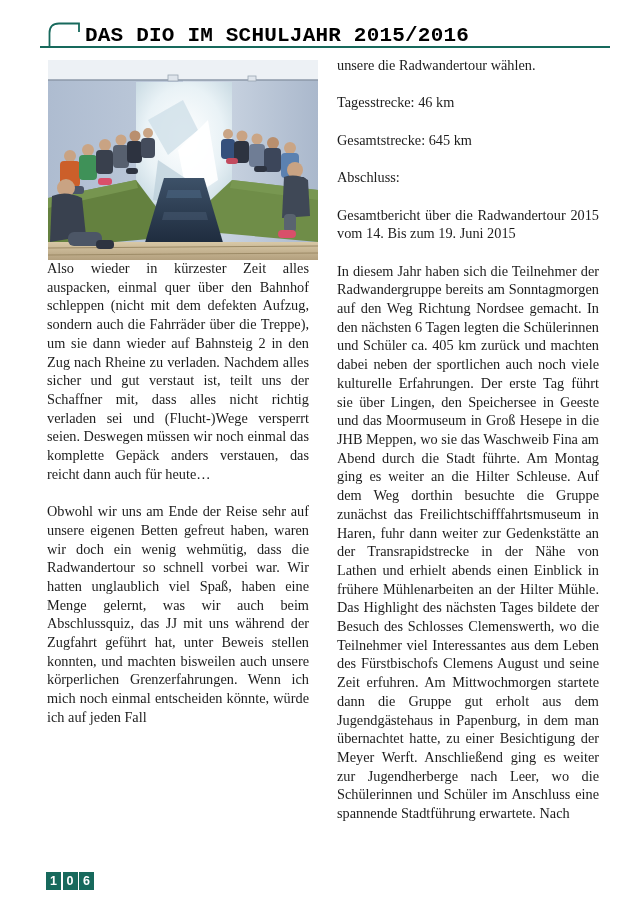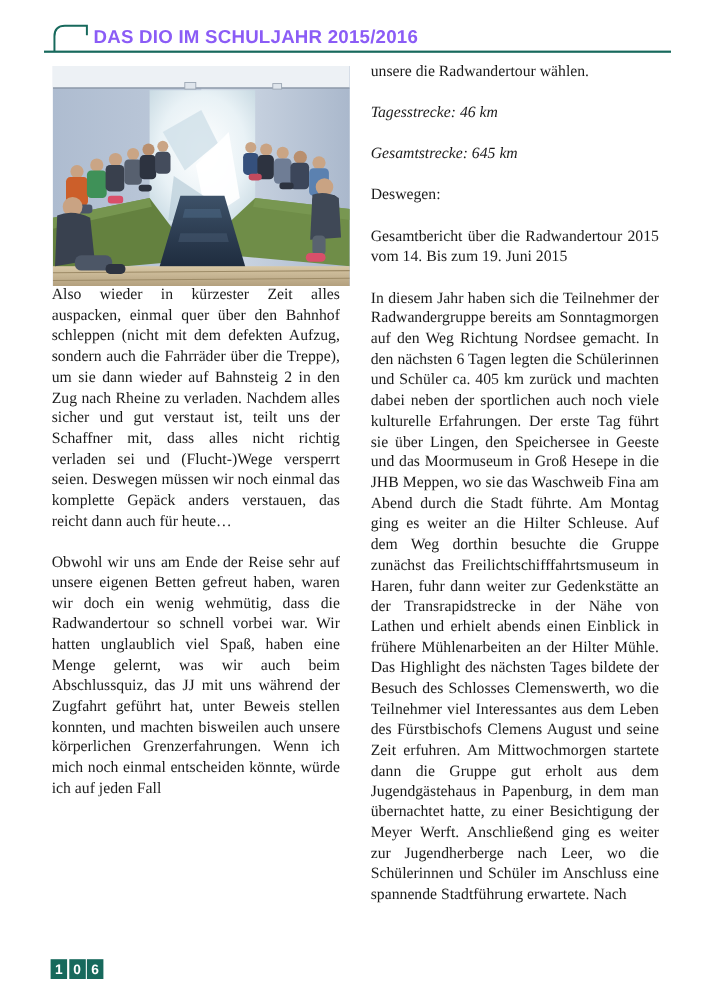--- a/index.html
+++ b/index.html
@@ -14,40 +14,40 @@
   
   .header-rule{
     position:absolute;left:40px;top:46px;width:570px;height:0;
     border-top:2px solid #17695c;
   }
   .header-bracket{
     position:absolute;left:48px;top:21px;width:40px;height:27px;
   }
   .page-title{
     position:absolute;left:85px;top:24px;
-    font-family:Liberation Sans, sans-serif;
-    font-weight:bold;font-size:17px;letter-spacing:.2px;
-    color:#8b5cf6;white-space:nowrap;
+    font-family:Liberation Mono, monospace;
+    font-weight:bold;font-size:21px;letter-spacing:.2px;
+    color:#000000;white-space:nowrap;
   }
   
   .photo{
     position:absolute;left:48px;top:60px;width:270px;height:200px;
     overflow:hidden;background:#c5cedb;
   }
   
   .col{
     position:absolute;width:262px;
     font-size:14.3px;line-height:18.7px;
     text-align:justify;
   }
   .col-left{left:47px;top:259px;height:630px;overflow:hidden;}
   .col-right{left:337px;top:56px;height:834px;overflow:hidden;}
   .col p{margin:0 0 18.7px 0;}
   .col p:last-child{margin-bottom:0;}
-  .stat-line{font-style:italic;}
+  .stat-line{}
   
   .page-number{
     position:absolute;left:46px;top:872px;
     display:flex;gap:1.5px;
   }
   .digit-box{
     width:15px;height:18px;background:#17695c;color:#ffffff;
     font-family:"Liberation Sans", sans-serif;font-weight:bold;font-size:12.5px;
     display:flex;align-items:center;justify-content:center;
   }
@@ -165,21 +165,21 @@
 
   <div class="col col-left">
     <p>Also wieder in kürzester Zeit alles auspacken, einmal quer über den Bahnhof schleppen (nicht mit dem defekten Aufzug, sondern auch die Fahrräder über die Treppe), um sie dann wieder auf Bahnsteig 2 in den Zug nach Rheine zu verladen. Nachdem alles sicher und gut verstaut ist, teilt uns der Schaffner mit, dass alles nicht richtig verladen sei und (Flucht-)Wege versperrt seien. Deswegen müssen wir noch einmal das komplette Gepäck anders verstauen, das reicht dann auch für heute…</p>
     <p>Obwohl wir uns am Ende der Reise sehr auf unsere eigenen Betten gefreut haben, waren wir doch ein wenig wehmütig, dass die Radwandertour so schnell vorbei war. Wir hatten unglaublich viel Spaß, haben eine Menge gelernt, was wir auch beim Abschlussquiz, das JJ mit uns während der Zugfahrt geführt hat, unter Beweis stellen konnten, und machten bisweilen auch unsere körperlichen Grenzerfahrungen. Wenn ich mich noch einmal entscheiden könnte, würde ich auf jeden Fall</p>
   </div>
 
   <div class="col col-right">
     <p>unsere die Radwandertour wählen.</p>
     <p class="stat-line">Tagesstrecke: 46 km</p>
     <p class="stat-line">Gesamtstrecke: 645 km</p>
-    <p>Deswegen:</p>
+    <p>Abschluss:</p>
     <p>Gesamtbericht über die Radwandertour 2015 vom 14. Bis zum 19. Juni 2015</p>
     <p>In diesem Jahr haben sich die Teilnehmer der Radwandergruppe bereits am Sonntagmorgen auf den Weg Richtung Nordsee gemacht. In den nächsten 6 Tagen legten die Schülerinnen und Schüler ca. 405 km zurück und machten dabei neben der sportlichen auch noch viele kulturelle Erfahrungen. Der erste Tag führt sie über Lingen, den Speichersee in Geeste und das Moormuseum in Groß Hesepe in die JHB Meppen, wo sie das Waschweib Fina am Abend durch die Stadt führte. Am Montag ging es weiter an die Hilter Schleuse. Auf dem Weg dorthin besuchte die Gruppe zunächst das Freilichtschifffahrtsmuseum in Haren, fuhr dann weiter zur Gedenkstätte an der Transrapidstrecke in der Nähe von Lathen und erhielt abends einen Einblick in frühere Mühlenarbeiten an der Hilter Mühle. Das Highlight des nächsten Tages bildete der Besuch des Schlosses Clemenswerth, wo die Teilnehmer viel Interessantes aus dem Leben des Fürstbischofs Clemens August und seine Zeit erfuhren. Am Mittwochmorgen startete dann die Gruppe gut erholt aus dem Jugendgästehaus in Papenburg, in dem man übernachtet hatte, zu einer Besichtigung der Meyer Werft. Anschließend ging es weiter zur Jugendherberge nach Leer, wo die Schülerinnen und Schüler im Anschluss eine spannende Stadtführung erwartete. Nach</p>
   </div>
 
   <div class="page-number">
     <div class="digit-box">1</div>
     <div class="digit-box">0</div>
     <div class="digit-box">6</div>
   </div>
 

